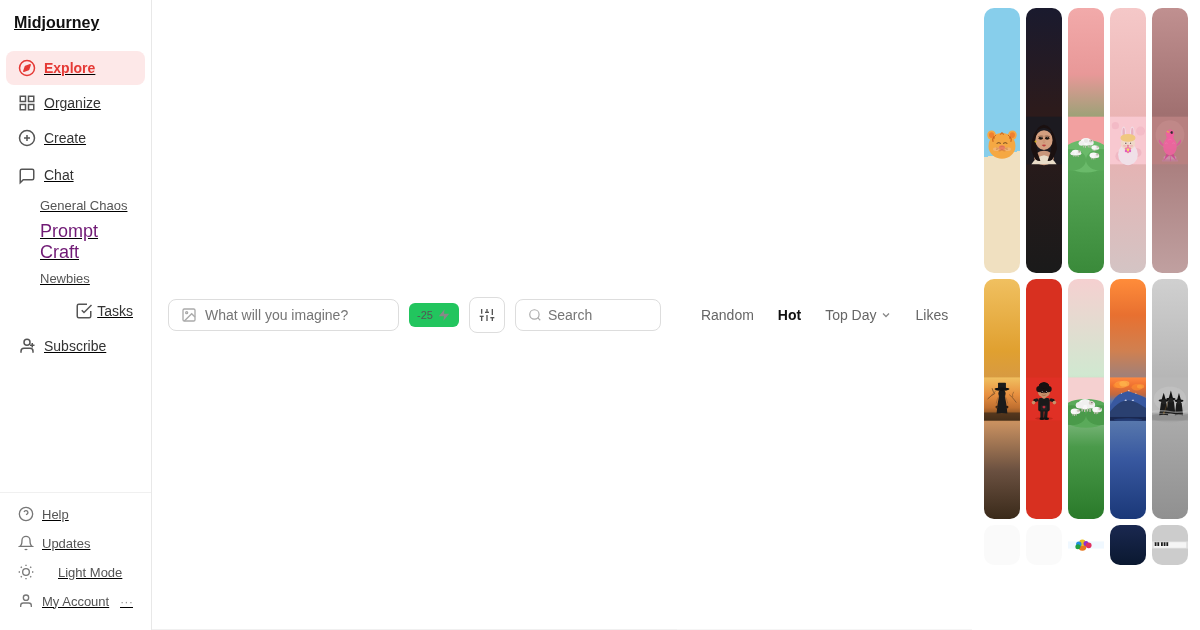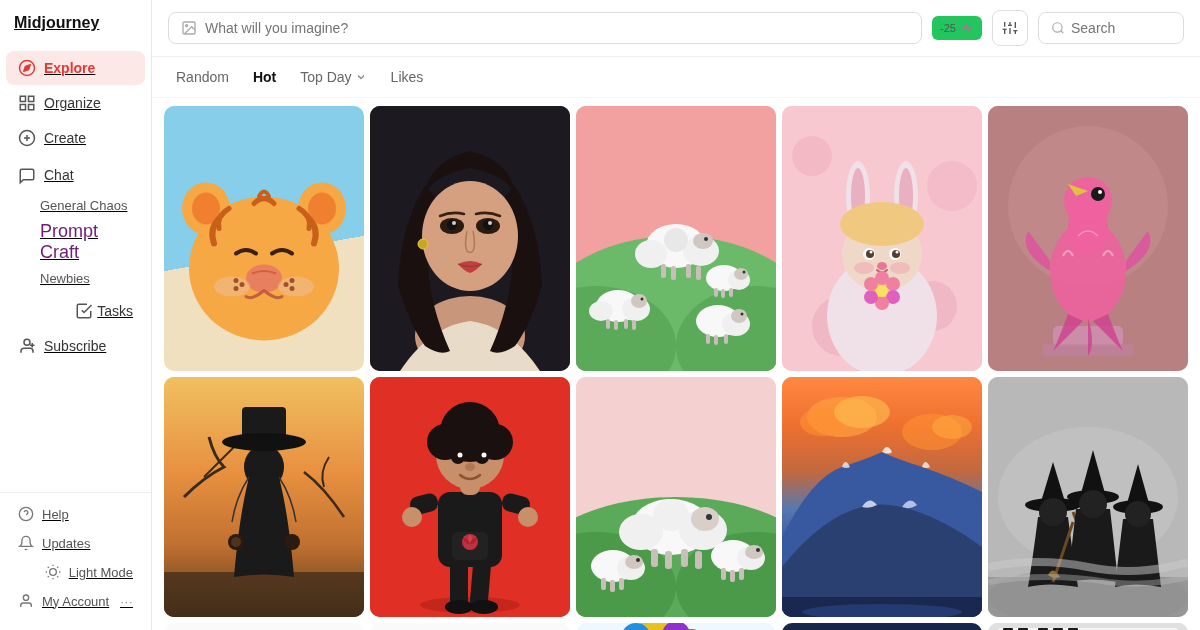--- a/index.html
+++ b/index.html
@@ -89,21 +89,21 @@
         </svg>
       <span style="font-size:13px;color:#555;">Help</span>
     </div>
     <div style="display:flex;align-items:center;gap:8px;padding:6px 12px;margin:1px 6px;border-radius:8px;cursor:pointer;">
       <svg width="16" height="16" viewBox="0 0 24 24" fill="none" stroke="#777" stroke-width="2">
           <path d="M18 8A6 6 0 0 0 6 8c0 7-3 9-3 9h18s-3-2-3-9"></path>
           <path d="M13.73 21a2 2 0 0 1-3.46 0"></path>
         </svg>
       <span style="font-size:13px;color:#555;">Updates</span>
     </div>
-    <div style="display:flex;align-items:center;gap:8px;padding:6px 12px;margin:1px 6px;border-radius:8px;cursor:pointer;justify-content:flex-end;">
+    <div style="display:flex;align-items:center;gap:24px;padding:6px 12px;margin:1px 6px;border-radius:8px;cursor:pointer;">
       <svg width="16" height="16" viewBox="0 0 24 24" fill="none" stroke="#777" stroke-width="2">
           <circle cx="12" cy="12" r="5"></circle>
           <line x1="12" y1="1" x2="12" y2="3"></line>
           <line x1="12" y1="21" x2="12" y2="23"></line>
           <line x1="4.22" y1="4.22" x2="5.64" y2="5.64"></line>
           <line x1="18.36" y1="18.36" x2="19.78" y2="19.78"></line>
           <line x1="1" y1="12" x2="3" y2="12"></line>
           <line x1="21" y1="12" x2="23" y2="12"></line>
           <line x1="4.22" y1="19.78" x2="5.64" y2="18.36"></line>
           <line x1="18.36" y1="5.64" x2="19.78" y2="4.22"></line>
@@ -114,21 +114,21 @@
       <svg width="16" height="16" viewBox="0 0 24 24" fill="none" stroke="#777" stroke-width="2">
           <path d="M20 21v-2a4 4 0 0 0-4-4H8a4 4 0 0 0-4 4v2"></path>
           <circle cx="12" cy="7" r="4"></circle>
         </svg>
       <span style="font-size:13px;color:#555;flex:1;">My Account</span>
       <span style="font-size:13px;color:#999;">···</span>
     </div>
   </div>
 </aside>
 
-<main style="flex:1;display:flex;flex-direction:column;overflow:hidden;background:#fff;">
+<main style="flex:1;display:flex;flex-direction:row;overflow:hidden;background:#fff;">
 
   <div style="display:flex;align-items:center;gap:10px;padding:10px 16px;border-bottom:1px solid #f0f0f0;">
     <div style="flex:1;display:flex;align-items:center;gap:8px;border:1px solid #ddd;border-radius:8px;padding:7px 12px;background:#fff;">
       <svg width="16" height="16" viewBox="0 0 24 24" fill="none" stroke="#aaa" stroke-width="2">
           <rect x="3" y="3" width="18" height="18" rx="2"></rect>
           <circle cx="8.5" cy="8.5" r="1.5"></circle>
           <polyline points="21 15 16 10 5 21"></polyline>
         </svg>
       <input type="text" style="border: none; outline: none; font-size: 14px; color: rgb(170, 170, 170); flex: 1 1 0%; background: transparent;" placeholder="What will you imagine?">
     </div>

